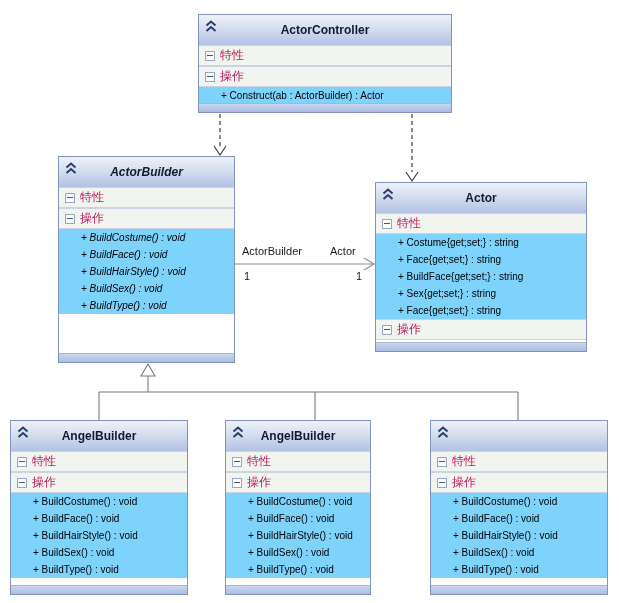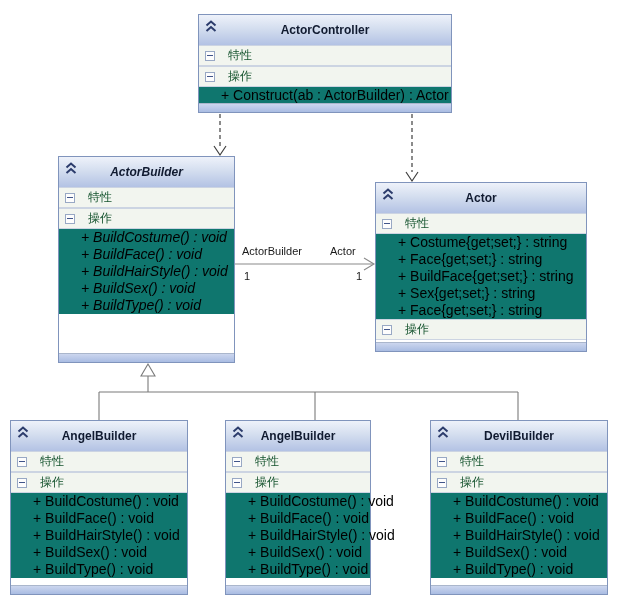--- a/index.html
+++ b/index.html
@@ -17,34 +17,34 @@
   }
   .chev{position:absolute;left:5px;top:4px;width:14px;height:13px;display:block;}
   .cls-title{
     flex:1;text-align:center;font-weight:bold;font-size:12px;color:#101a30;
     white-space:nowrap;overflow:hidden;
   }
   .abstract .cls-title{font-style:italic;}
   .sec-row{
     height:19px;line-height:19px;background:#f2f5ef;
     border-top:1px solid #ccd4e2;border-bottom:1px solid #ccd4e2;
-    font-size:12px;color:#14532d;position:relative;padding-left:29px;
+    font-size:12px;color:#be185d;position:relative;padding-left:21px;
     white-space:nowrap;
   }
   .minus{
     position:absolute;left:6px;top:5px;width:8px;height:8px;
     border:1px solid #98a8c4;background:#fdfdfd;box-sizing:content-box;
   }
   .minus::after{
     content:'';position:absolute;left:1px;right:1px;top:3px;height:1px;
     background:#41558a;
   }
   .member-row{
-    height:17px;line-height:17px;font-size:14px;color:#000;
-    padding-left:22px;background:#0f766e;white-space:nowrap;
+    height:17px;line-height:17px;font-size:10px;color:#000;
+    padding-left:22px;background:#7dd3fc;white-space:nowrap;
   }
   .member-row.it{font-style:italic;}
   .cls-footer{
     position:absolute;bottom:0;left:0;right:0;height:8px;
     background:linear-gradient(to bottom,#ccd6ee 0%,#a9bce2 100%);
     border-top:1px solid #aab6cc;
   }
   .conn-label{
     position:absolute;font-size:11px;color:#1a1a1a;white-space:nowrap;
   }
@@ -205,21 +205,20 @@
   </div>
 
   <div class="uml-class" style="left:430px;top:420px;width:178px;height:175px">
     <div class="cls-header">
       <span class="chev">
         <svg width="14" height="13" viewBox="0 0 14 13">
             <path d="M2.5 5.5 L7 1.5 L11.5 5.5" fill="none" stroke="#2c3c6c" stroke-width="2"></path>
             <path d="M2.5 11 L7 7 L11.5 11" fill="none" stroke="#2c3c6c" stroke-width="2"></path>
           </svg>
       </span>
-      <span class="cls-title">DevilBuilder</span>
     </div>
     <div class="sec-row">
       <span class="minus"></span>
       <span>特性</span>
     </div>
     <div class="sec-row">
       <span class="minus"></span>
       <span>操作</span>
     </div>
     <div class="member-row">+ BuildCostume() : void</div>

